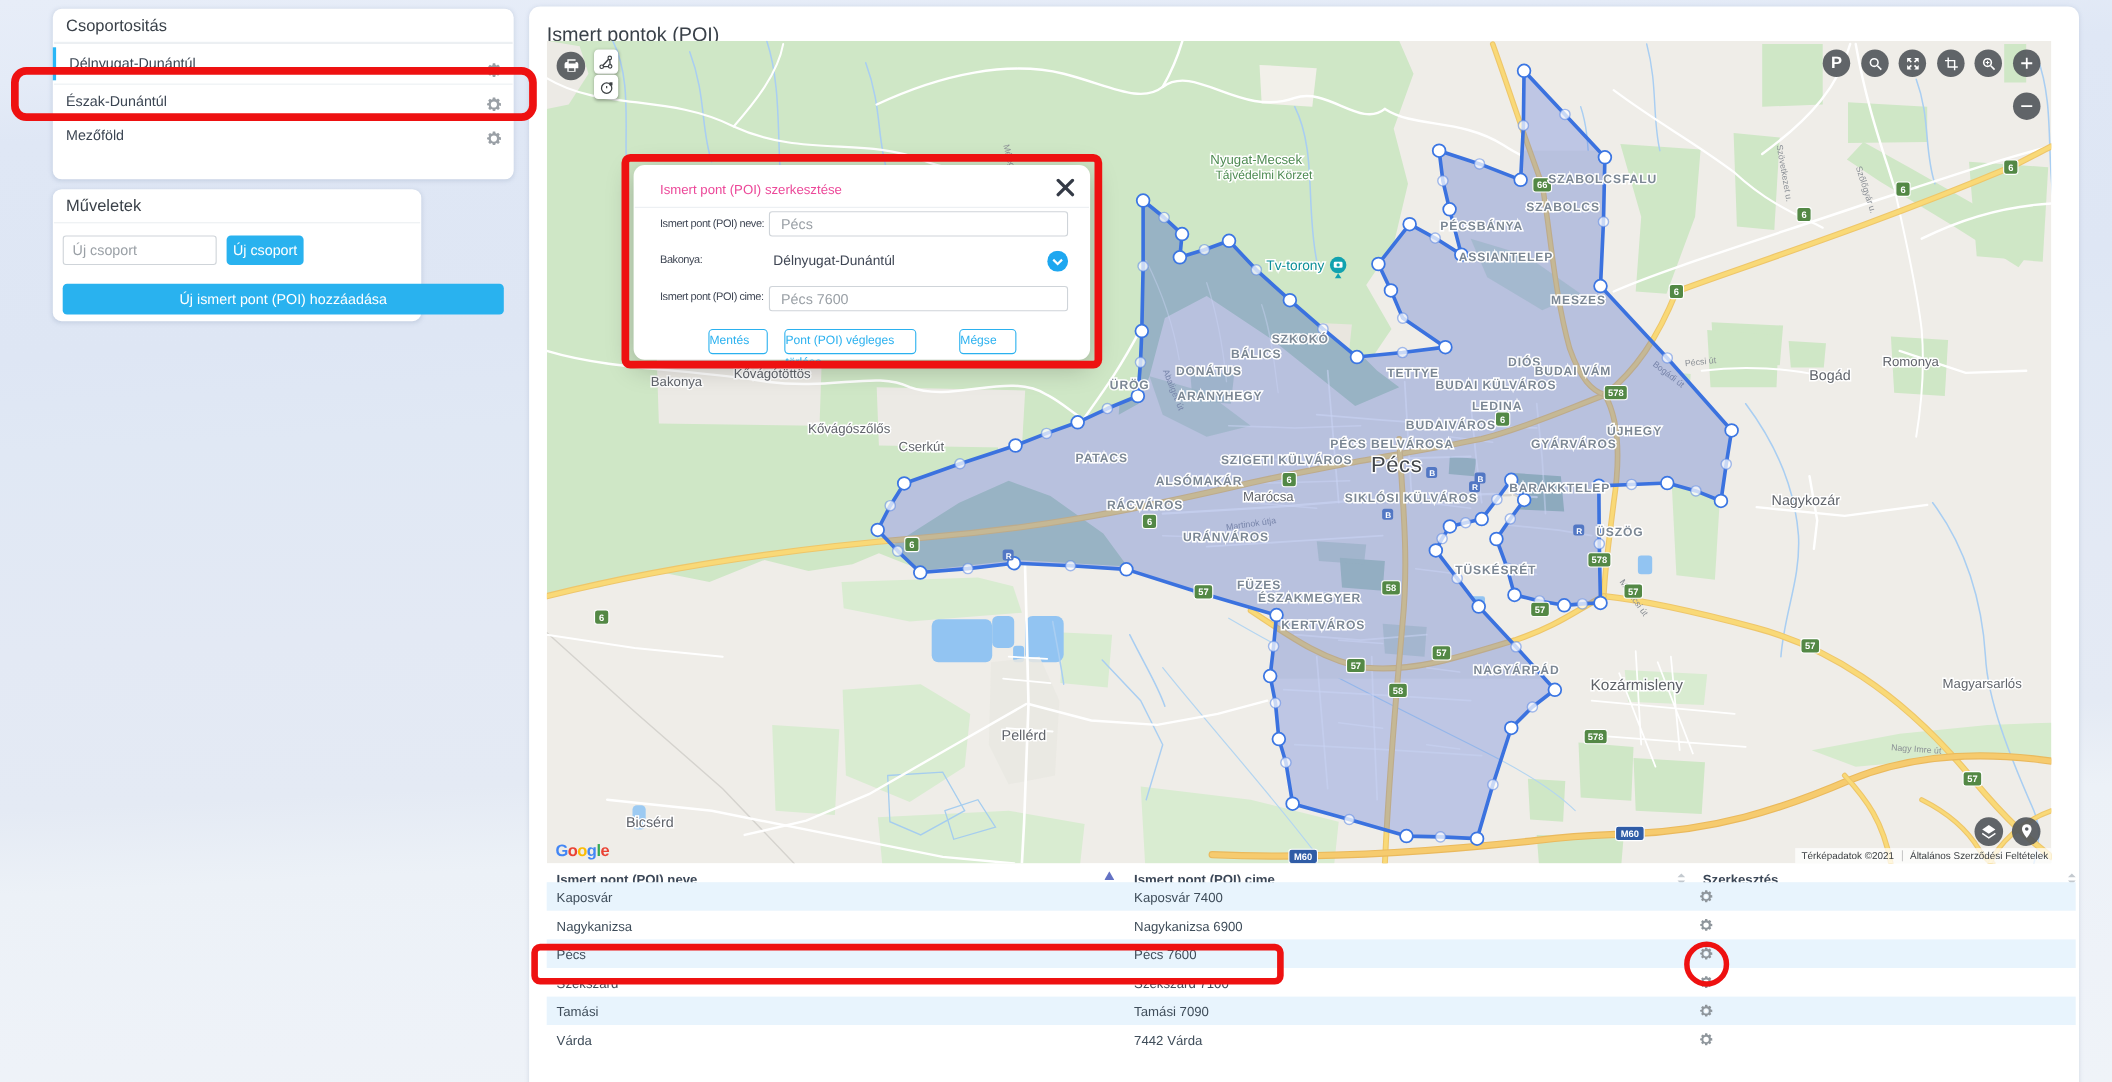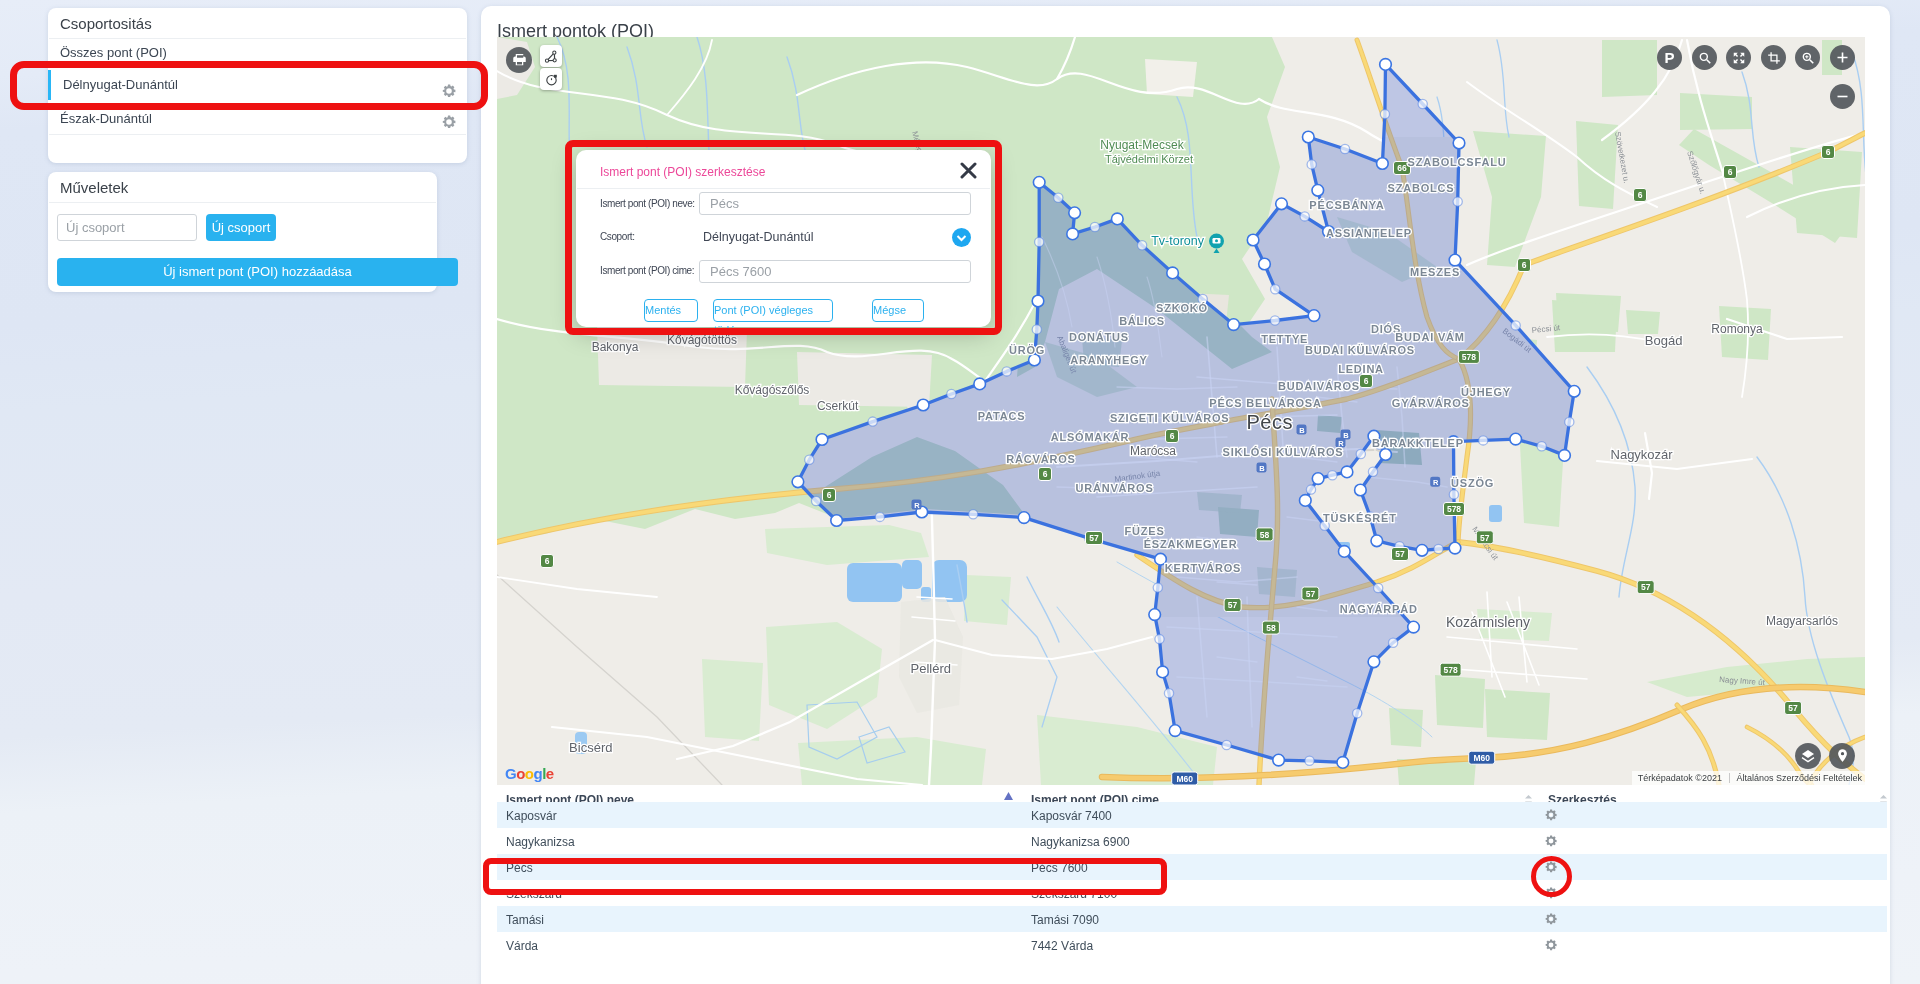--- a/index.html
+++ b/index.html
@@ -16,34 +16,37 @@
 .obtn{border:1.5px solid #2bb1ef;color:#2bb1ef;background:#fff;border-radius:4px;font-size:11px;display:inline-block;text-align:left;line-height:20px;height:23px}
 .mapbtn{position:absolute;width:25px;height:25px;border-radius:50%;background:rgba(84,88,92,.92);color:#fff;text-align:center}
 .th{font-size:12px;color:#3b4757;font-weight:bold}
 .td{font-size:12px;color:#3f4d5a}
 </style></head>
 <body>
 
 <div class="card" style="left:48px;top:8px;width:419px;height:155px">
  <div class="ttl">Csoportositás</div>
  <div class="hr"></div>
- <div class="item" style="height:27px;line-height:27px">Összes pont (POI)</div>
  <div class="hr"></div>
  <div class="item" style="height:36px;line-height:36px"><span style="position:absolute;left:0;top:3px;bottom:3px;width:3px;background:#29b6f6"></span><span style="padding-left:3px">Délnyugat-Dunántúl</span><span class="gear"><svg viewBox="0 0 16 16" width="16" height="16">
           <path fill="#9aa0a6" d="M8 5.2A2.8 2.8 0 1 0 8 10.8 2.8 2.8 0 1 0 8 5.2zm6.4 4.1l-1.5-.3a5 5 0 0 1-.4 1l.9 1.3-1.6 1.6-1.3-.9a5 5 0 0 1-1 .4l-.3 1.5H7l-.3-1.5a5 5 0 0 1-1-.4l-1.3.9-1.6-1.6.9-1.3a5 5 0 0 1-.4-1l-1.5-.3V7l1.5-.3a5 5 0 0 1 .4-1l-.9-1.3 1.6-1.6 1.3.9a5 5 0 0 1 1-.4L7 1.6h2.2l.3 1.5a5 5 0 0 1 1 .4l1.3-.9 1.6 1.6-.9 1.3a5 5 0 0 1 .4 1l1.5.3z"></path>
           <circle cx="8" cy="8" r="1.6" fill="#fff"></circle>
         </svg></span></div>
  <div class="hr"></div>
  <div class="item" style="height:30px;line-height:30px">Észak-Dunántúl<span class="gear"><svg viewBox="0 0 16 16" width="16" height="16">
           <path fill="#9aa0a6" d="M8 5.2A2.8 2.8 0 1 0 8 10.8 2.8 2.8 0 1 0 8 5.2zm6.4 4.1l-1.5-.3a5 5 0 0 1-.4 1l.9 1.3-1.6 1.6-1.3-.9a5 5 0 0 1-1 .4l-.3 1.5H7l-.3-1.5a5 5 0 0 1-1-.4l-1.3.9-1.6-1.6.9-1.3a5 5 0 0 1-.4-1l-1.5-.3V7l1.5-.3a5 5 0 0 1 .4-1l-.9-1.3 1.6-1.6 1.3.9a5 5 0 0 1 1-.4L7 1.6h2.2l.3 1.5a5 5 0 0 1 1 .4l1.3-.9 1.6 1.6-.9 1.3a5 5 0 0 1 .4 1l1.5.3z"></path>
           <circle cx="8" cy="8" r="1.6" fill="#fff"></circle>
         </svg></span></div>
  <div class="hr"></div>
+ <div class="item" style="height:30px;line-height:30px">Mezőföld<span class="gear"><svg viewBox="0 0 16 16" width="16" height="16">
+          <path fill="#9aa0a6" d="M8 5.2A2.8 2.8 0 1 0 8 10.8 2.8 2.8 0 1 0 8 5.2zm6.4 4.1l-1.5-.3a5 5 0 0 1-.4 1l.9 1.3-1.6 1.6-1.3-.9a5 5 0 0 1-1 .4l-.3 1.5H7l-.3-1.5a5 5 0 0 1-1-.4l-1.3.9-1.6-1.6.9-1.3a5 5 0 0 1-.4-1l-1.5-.3V7l1.5-.3a5 5 0 0 1 .4-1l-.9-1.3 1.6-1.6 1.3.9a5 5 0 0 1 1-.4L7 1.6h2.2l.3 1.5a5 5 0 0 1 1 .4l1.3-.9 1.6 1.6-.9 1.3a5 5 0 0 1 .4 1l1.5.3z"></path>
+          <circle cx="8" cy="8" r="1.6" fill="#fff"></circle>
+        </svg></span></div>
 </div>
-<div class="card" style="left:48px;top:172px;width:389px;height:120px">
+<div class="card" style="left:48px;top:172px;width:335px;height:120px">
  <div class="ttl">Műveletek</div>
  <div class="hr"></div>
  <input class="tb" style="position: absolute; left: 9px; top: 42px; width: 140px; height: 27px; padding-left: 8px;" value="Új csoport" readonly="">
  <div class="blue-btn" style="position:absolute;left:158px;top:42px;width:70px;height:27px;line-height:27px">Új csoport</div>
  <div class="blue-btn" style="position:absolute;left:9px;top:86px;width:401px;height:28px;line-height:28px">Új ismert pont (POI) hozzáadása</div>
 </div>
 <div class="redbox" style="left:10px;top:61px;width:478px;height:49px;border-width:7px;border-radius:14px"></div>
 
 <div class="card" style="left:481px;top:6px;width:1409px;height:1000px;border-radius:10px">
  <div style="font-size:18px;color:#3a4149;position:absolute;left:16px;top:15px">Ismert pontok (POI)</div>
@@ -583,21 +586,21 @@
 </div>
 
 <div style="position:absolute;left:576px;top:150px;width:415px;height:177px;background:#fff;border-radius:10px;box-shadow:0 6px 24px rgba(0,0,0,.25);z-index:50">
  <div style="font-size:12px;color:#ec4899;padding:15px 0 0 24px">Ismert pont (POI) szerkesztése</div>
  <svg width="17" height="17" viewBox="0 0 17 17" style="position:absolute;right:14px;top:12px">
       <path d="M2 2 L15 15 M15 2 L2 15" stroke="#343a46" stroke-width="3" stroke-linecap="round"></path>
     </svg>
  <div class="hr" style="margin-top:9px"></div>
  <span class="mlabel" style="position:absolute;left:24px;top:48px">Ismert pont (POI) neve:</span>
  <input class="tb" style="position: absolute; left: 123px; top: 42px; width: 272px; height: 23px; padding-left: 10px;" value="Pécs" readonly="">
- <span class="mlabel" style="position:absolute;left:24px;top:81px">Csoport:</span>
+ <span class="mlabel" style="position:absolute;left:24px;top:81px">Bakonya:</span>
  <span style="font-size:12.5px;color:#3f4654;position:absolute;left:127px;top:80px">Délnyugat-Dunántúl</span>
  <svg width="19" height="19" style="position:absolute;left:376px;top:78px">
       <circle cx="9.5" cy="9.5" r="9.5" fill="#1ea7f0"></circle>
       <path d="M5.5 8 L9.5 12 L13.5 8" fill="none" stroke="#fff" stroke-width="2"></path>
     </svg>
  <span class="mlabel" style="position:absolute;left:24px;top:115px">Ismert pont (POI) cime:</span>
  <input class="tb" style="position: absolute; left: 123px; top: 110px; width: 272px; height: 23px; padding-left: 10px;" value="Pécs 7600" readonly="">
  <span class="obtn" style="position:absolute;left:68px;top:149px;width:54px">Mentés</span>
  <span class="obtn" style="position:absolute;left:137px;top:149px;width:120px">Pont (POI) végleges törlése</span>
  <span class="obtn" style="position:absolute;left:296px;top:149px;width:52px">Mégse</span>

